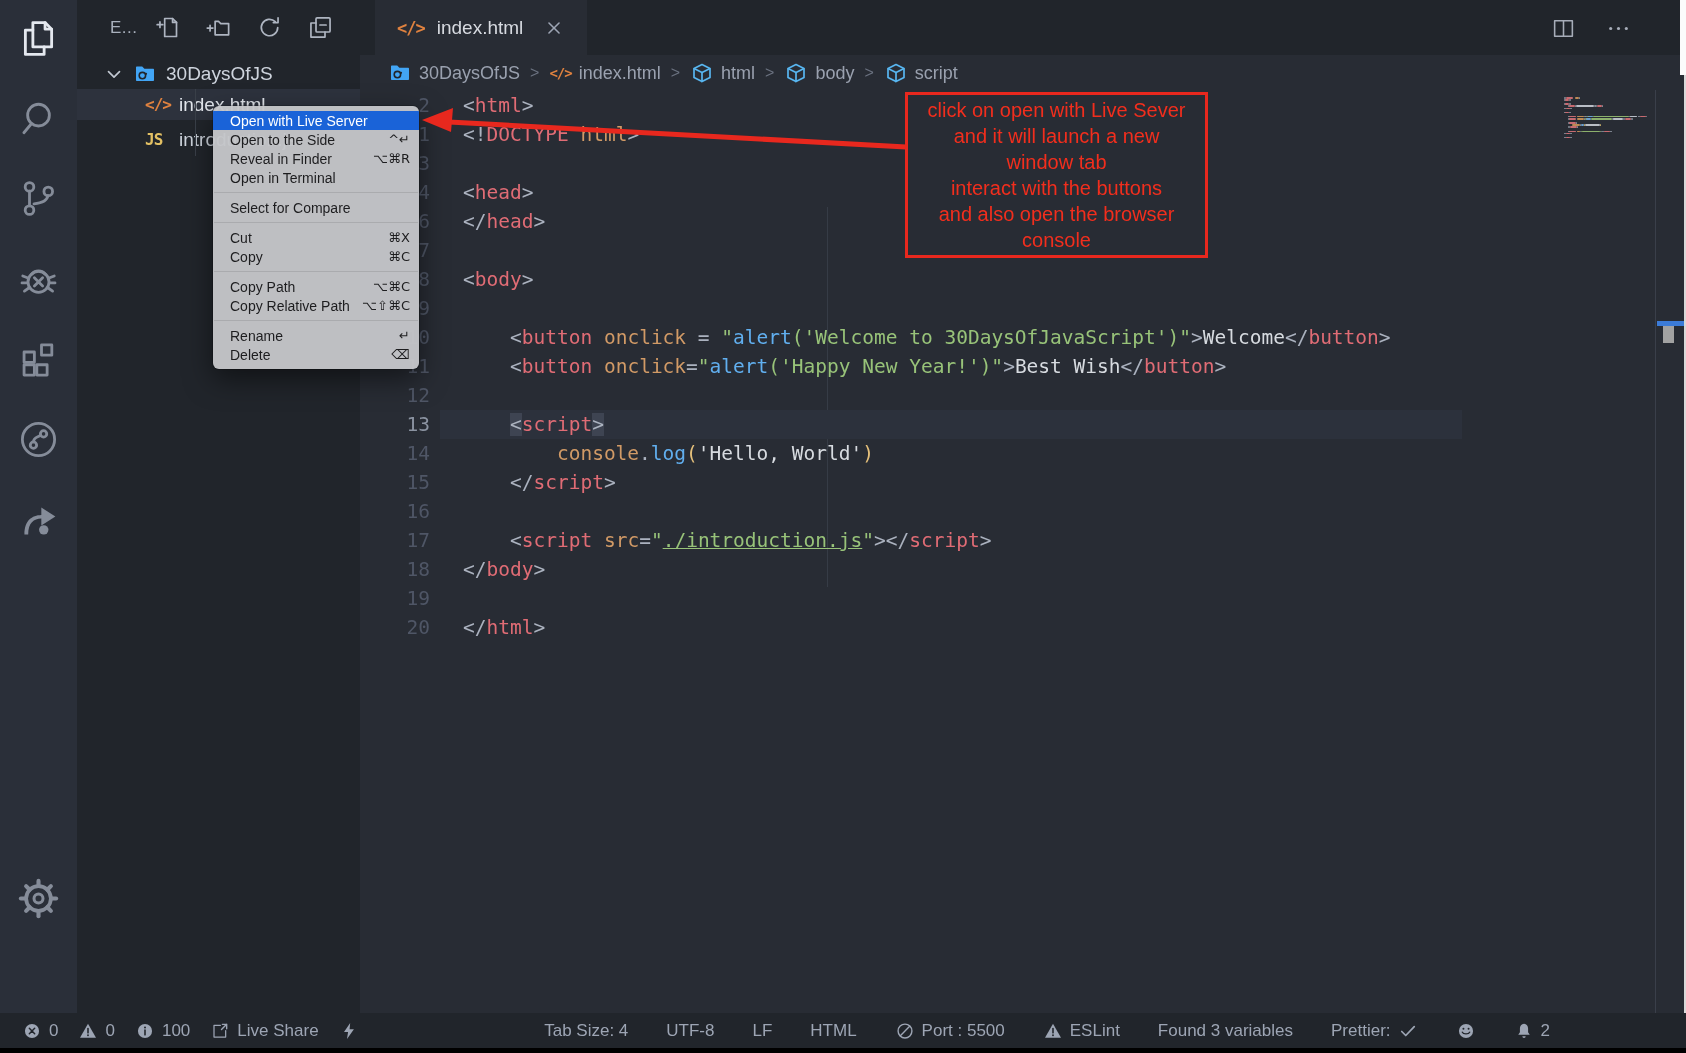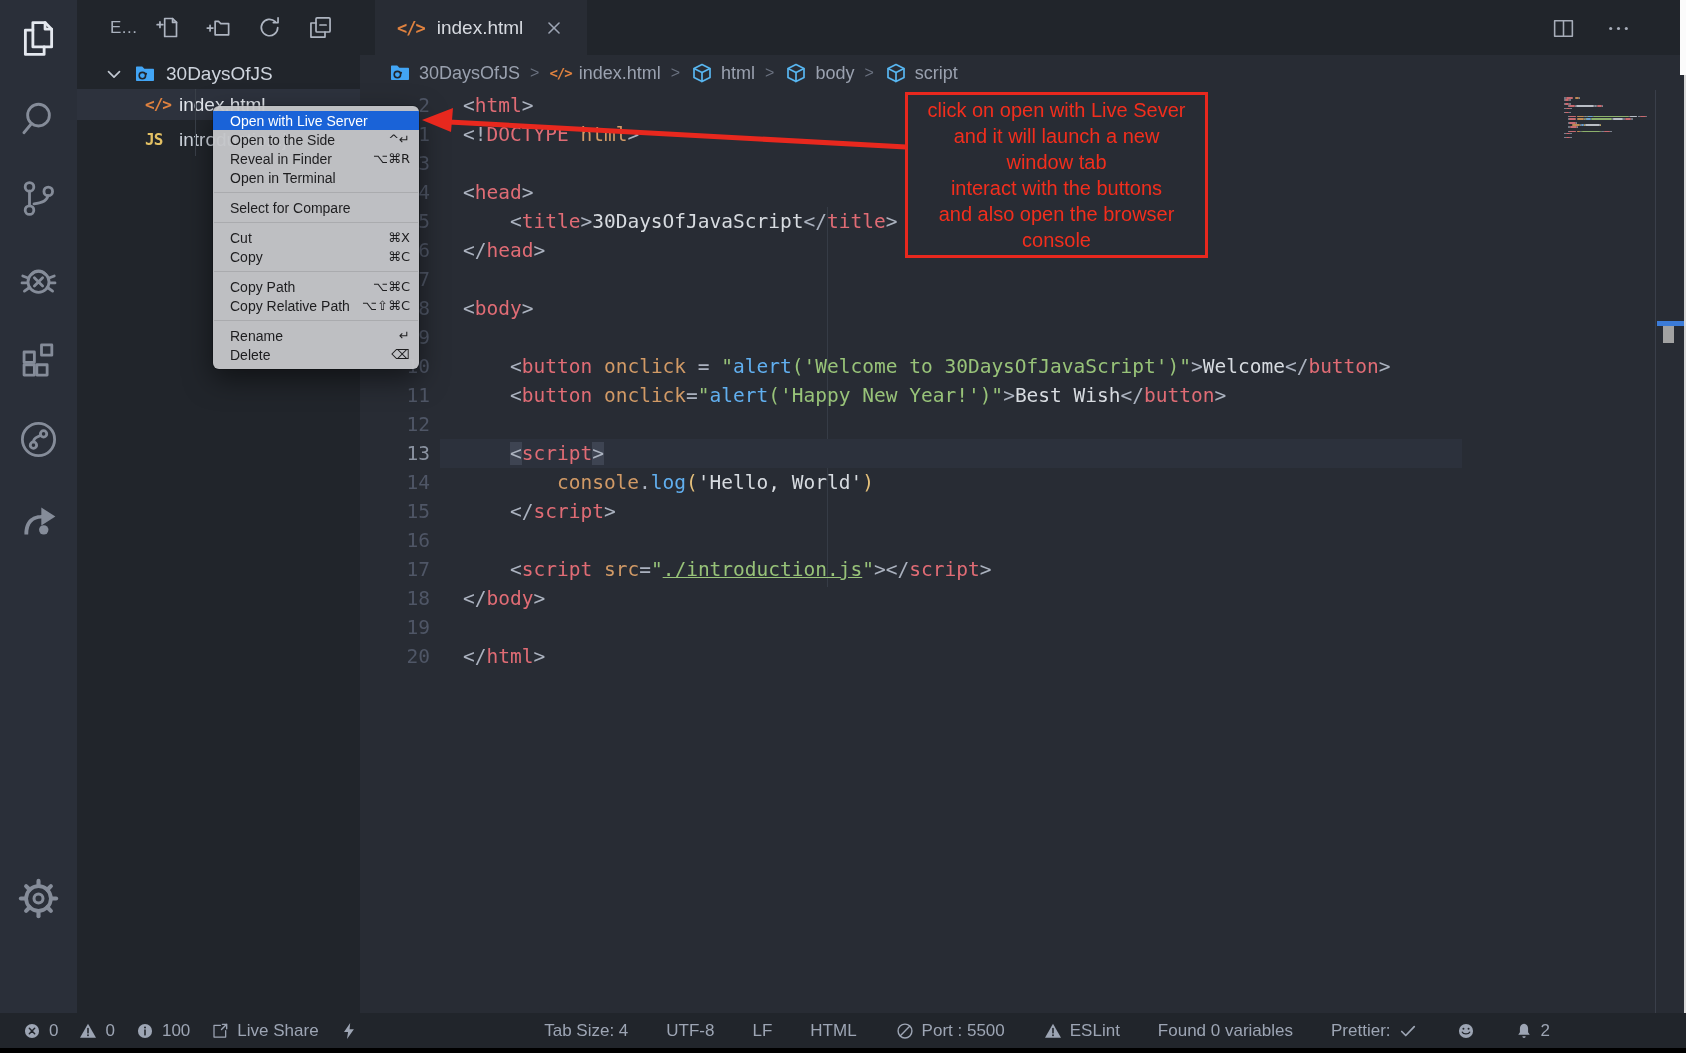--- a/index.html
+++ b/index.html
@@ -258,24 +258,20 @@
         <span class="ln">1</span>
         <span class="ct"><span class="c-punc">&lt;!</span><span class="c-tag">DOCTYPE</span><span class="c-plain"> </span><span class="c-attr">html</span><span class="c-punc">&gt;</span></span>
       </div>
       <div class="row">
         <span class="ln">3</span>
         <span class="ct"></span>
       </div>
       <div class="row">
         <span class="ln">4</span>
         <span class="ct"><span class="c-punc">&lt;</span><span class="c-tag">head</span><span class="c-punc">&gt;</span></span>
-      </div>
-      <div class="row">
-        <span class="ln">5</span>
-        <span class="ct"><span class="c-plain">    </span><span class="c-punc">&lt;</span><span class="c-tag">title</span><span class="c-punc">&gt;</span><span class="c-text">30DaysOfJavaScript</span><span class="c-punc">&lt;/</span><span class="c-tag">title</span><span class="c-punc">&gt;</span></span>
       </div>
       <div class="row">
         <span class="ln">6</span>
         <span class="ct"><span class="c-punc">&lt;/</span><span class="c-tag">head</span><span class="c-punc">&gt;</span></span>
       </div>
       <div class="row">
         <span class="ln">7</span>
         <span class="ct"></span>
       </div>
       <div class="row">
@@ -536,21 +532,21 @@
       </span>
       <span class="st-item">
         <span class="st-icon"><svg viewBox="0 0 24 24">
             <path d="M12 3.2 L21.6 20.2 H2.4 Z" fill="currentColor"></path>
             <path d="M12 9 V14.2" stroke="#21252b" stroke-width="1.9" stroke-linecap="round"></path>
             <circle cx="12" cy="17.1" r="1.1" fill="#21252b"></circle>
           </svg></span>
         <span>ESLint</span>
       </span>
       <span class="st-item">
-        <span>Found 0 variables</span>
+        <span>Found 3 variables</span>
       </span>
       <span class="st-item">
         <span>Prettier:</span>
         <span class="st-icon"><svg viewBox="0 0 24 24" fill="none" stroke="currentColor" stroke-width="1.5" stroke-linecap="round" stroke-linejoin="round">
             <path d="M4.5 12.6 L9.3 17.4 L19.5 6.8" stroke-width="2.1"></path>
           </svg></span>
       </span>
       <span class="st-item">
         <span class="st-icon"><svg viewBox="0 0 24 24">
             <circle cx="12" cy="12" r="8.5" fill="currentColor"></circle>

